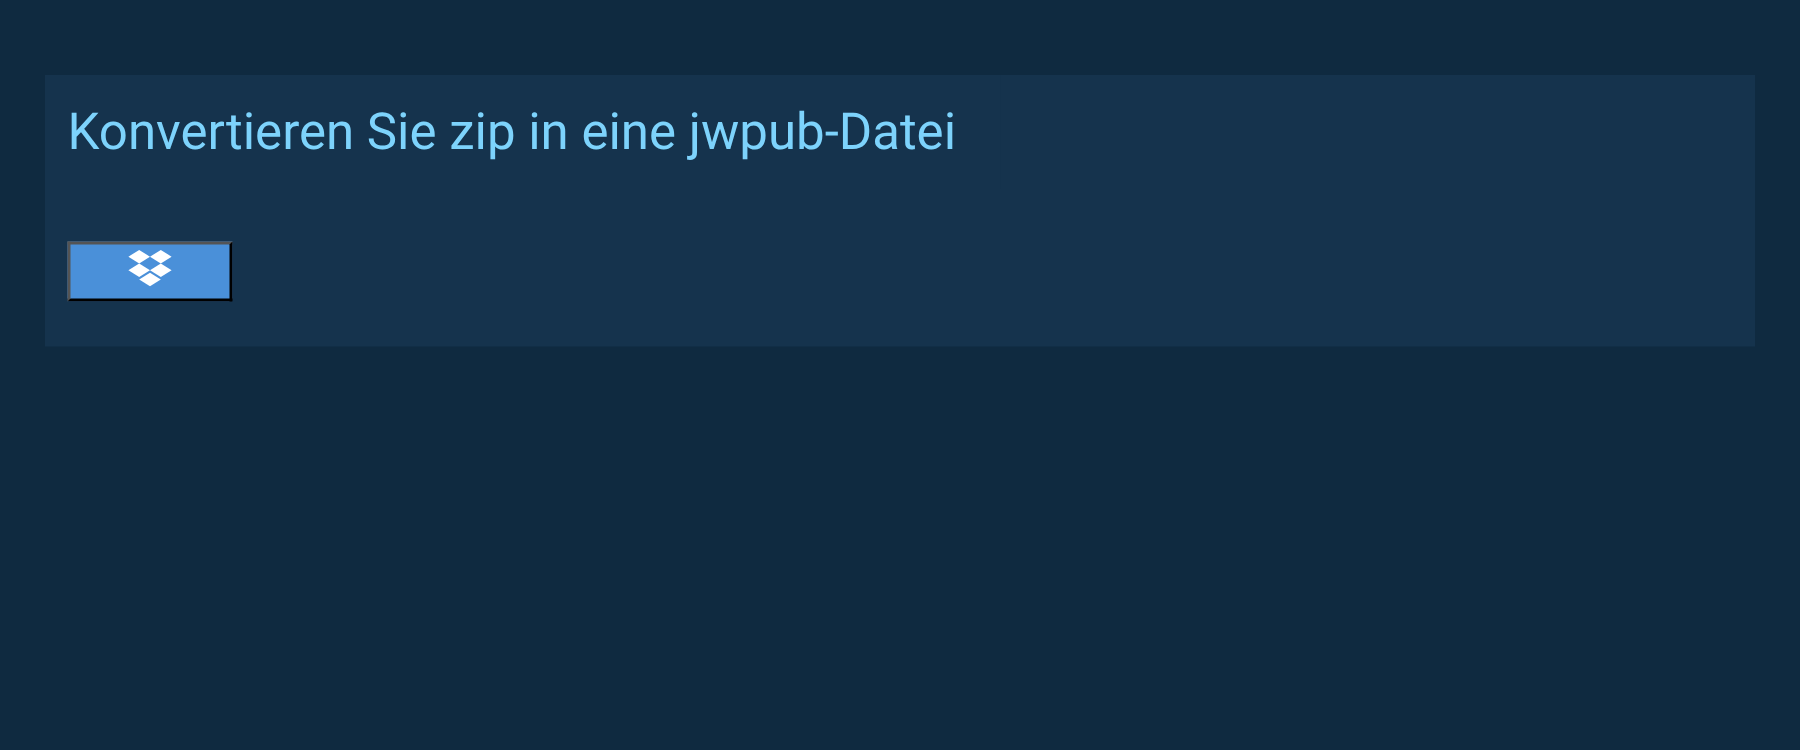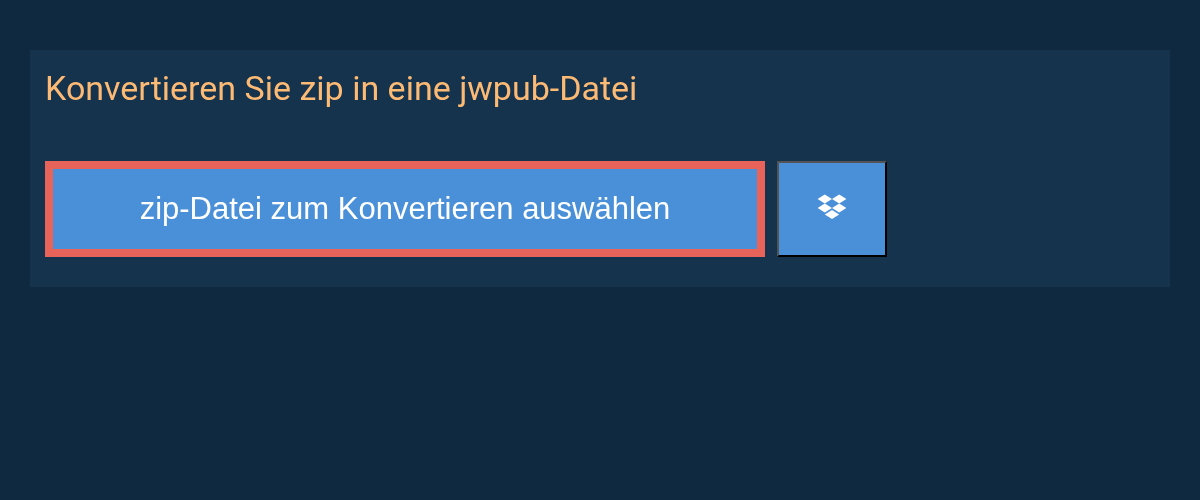--- a/index.html
+++ b/index.html
@@ -18,21 +18,21 @@
       background-color: #15334d;
       margin: 50px 30px 0 30px;
       padding-bottom: 30px;
     }
     .title-bar {
       background-color: #15334d;
       display: inline-block;
       padding: 18px 30px 18px 15px;
     }
     .title {
-      color: #fdba74;
+      color: #7dd3fc;
       font-size: 34px;
       font-weight: 400;
     }
     .button-row {
       display: flex;
       gap: 12px;
       padding: 35px 15px 0 15px;
       align-items: stretch;
     }
     .select-button {
@@ -63,23 +63,20 @@
     }
   </style>
 </head>
 <body>
 
 <div class="container">
   <div class="title-bar">
     <h1 class="title">Konvertieren Sie zip in eine jwpub-Datei</h1>
   </div>
   <div class="button-row">
-    <button class="select-button">
-      <span>zip-Datei zum Konvertieren auswählen</span>
-    </button>
     <button class="dropbox-button">
       <svg class="dropbox-icon" viewBox="0 0 40 40" fill="#ffffff">
         <path d="M12 4 L20 9 L12 14 L4 9 Z"></path>
         <path d="M28 4 L36 9 L28 14 L20 9 Z"></path>
         <path d="M4 19 L12 14 L20 19 L12 24 Z"></path>
         <path d="M20 19 L28 14 L36 19 L28 24 Z"></path>
         <path d="M12 26 L20 21 L28 26 L20 31 Z"></path>
       </svg>
     </button>
   </div>

